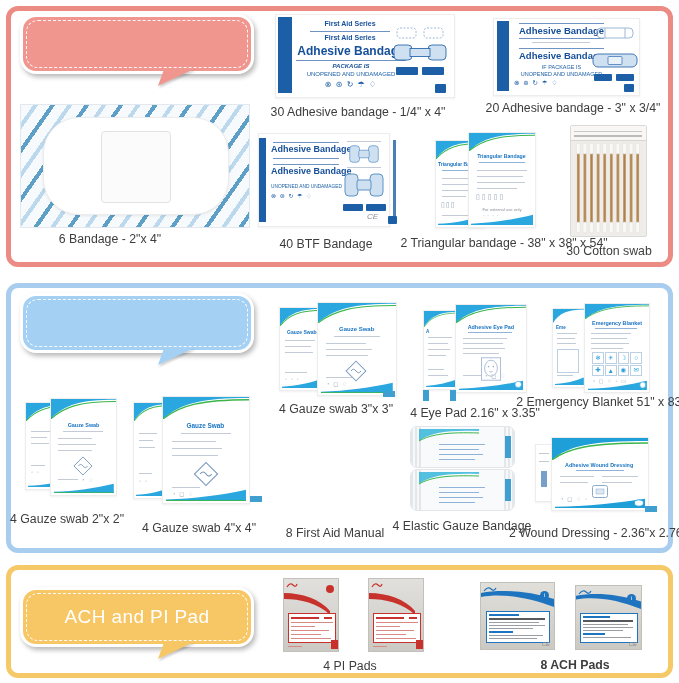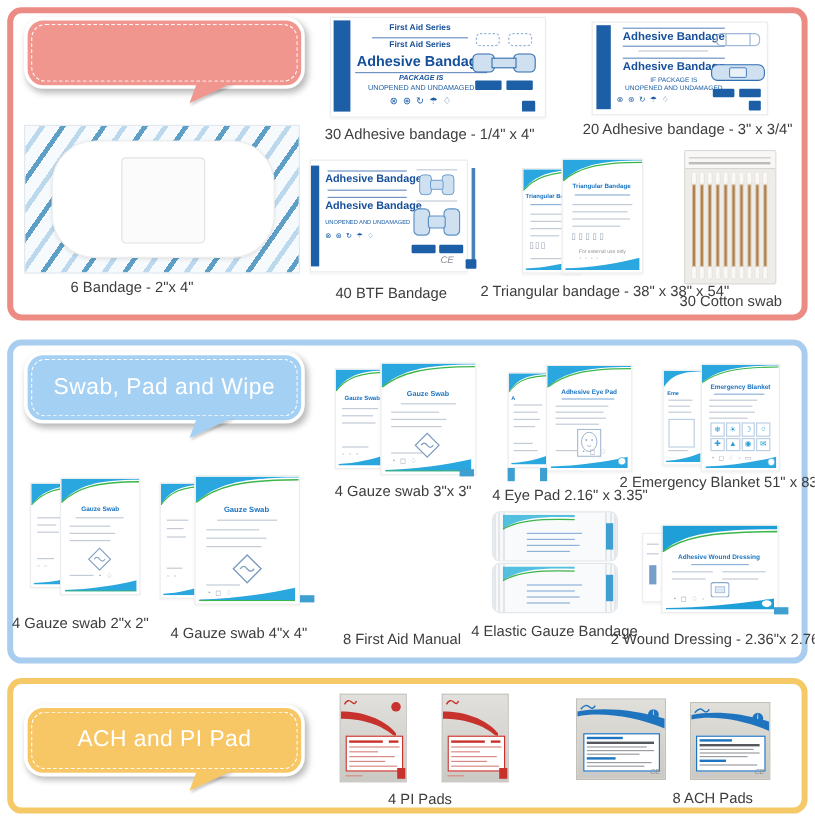--- a/index.html
+++ b/index.html
@@ -197,21 +197,20 @@
   <div class="cap" style="left:358px;top:105px;">30 Adhesive bandage - 1/4" x 4"</div>
   <div class="cap" style="left:573px;top:101px;">20 Adhesive bandage - 3" x 3/4"</div>
   <div class="cap" style="left:110px;top:232px;">6 Bandage - 2"x 4"</div>
   <div class="cap" style="left:326px;top:237px;">40 BTF Bandage</div>
   <div class="cap" style="left:504px;top:236px;">2 Triangular bandage - 38" x 38" x 54"</div>
   <div class="cap" style="left:609px;top:244px;">30 Cotton swab</div>
 
   <div class="bubble" style="left:20px;top:293px;--bub:#a4d0f4;">
     <div class="dash"></div>
     <div class="tail"></div>
-    <div class="txt">Swab, Pad and Wipe</div>
   </div>
 
   <div class="prod wpk" style="left:279px;top:307px;width:44px;height:82px;">
     <svg class="swt" style="left:0;top:0;width:100%;height:18px;" viewBox="0 0 100 24" preserveAspectRatio="none">
         <path d="M0 24 C 20 7 45 1 100 1 L100 0 L0 0 Z" fill="#2aa7df"></path>
         <path d="M0 24 C 20 9 45 3 100 3" fill="none" stroke="#3cb54a" stroke-width="1.4"></path>
       </svg>
     <div class="pkttl" style="left:2px;top:21px;width:90%;font-size:5px;">Gauze Swab</div>
     <div class="gl" style="left:5px;top:32px;width:30px;"></div>
     <div class="gl" style="left:5px;top:38px;width:26px;"></div>
@@ -553,15 +552,15 @@
       <div style="position:absolute;left:2px;top:13px;width:50px;height:1px;background:#9a9ea3;"></div>
       <div style="position:absolute;left:2px;top:16px;width:40px;height:1px;background:#9a9ea3;"></div>
       <div class="bl" style="left:2px;top:19px;width:22px;height:2px;background:#1f74c0;"></div>
       <div style="position:absolute;left:2px;top:23px;width:48px;height:1px;background:#9a9ea3;"></div>
     </div>
     <div class="tgray" style="right:4px;bottom:2px;font-size:6px;font-style:italic;">CE</div>
     <div class="gl" style="left:5px;bottom:3px;width:13px;"></div>
   </div>
 
   <div class="cap" style="left:350px;top:659px;">4 PI Pads</div>
-  <div class="cap" style="left:594px;top:658px;">8 ACH Pads</div>
+  <div class="cap" style="left:575px;top:658px;font-weight:bold;">8 ACH Pads</div>
 
 </div>
 
 </body></html>

